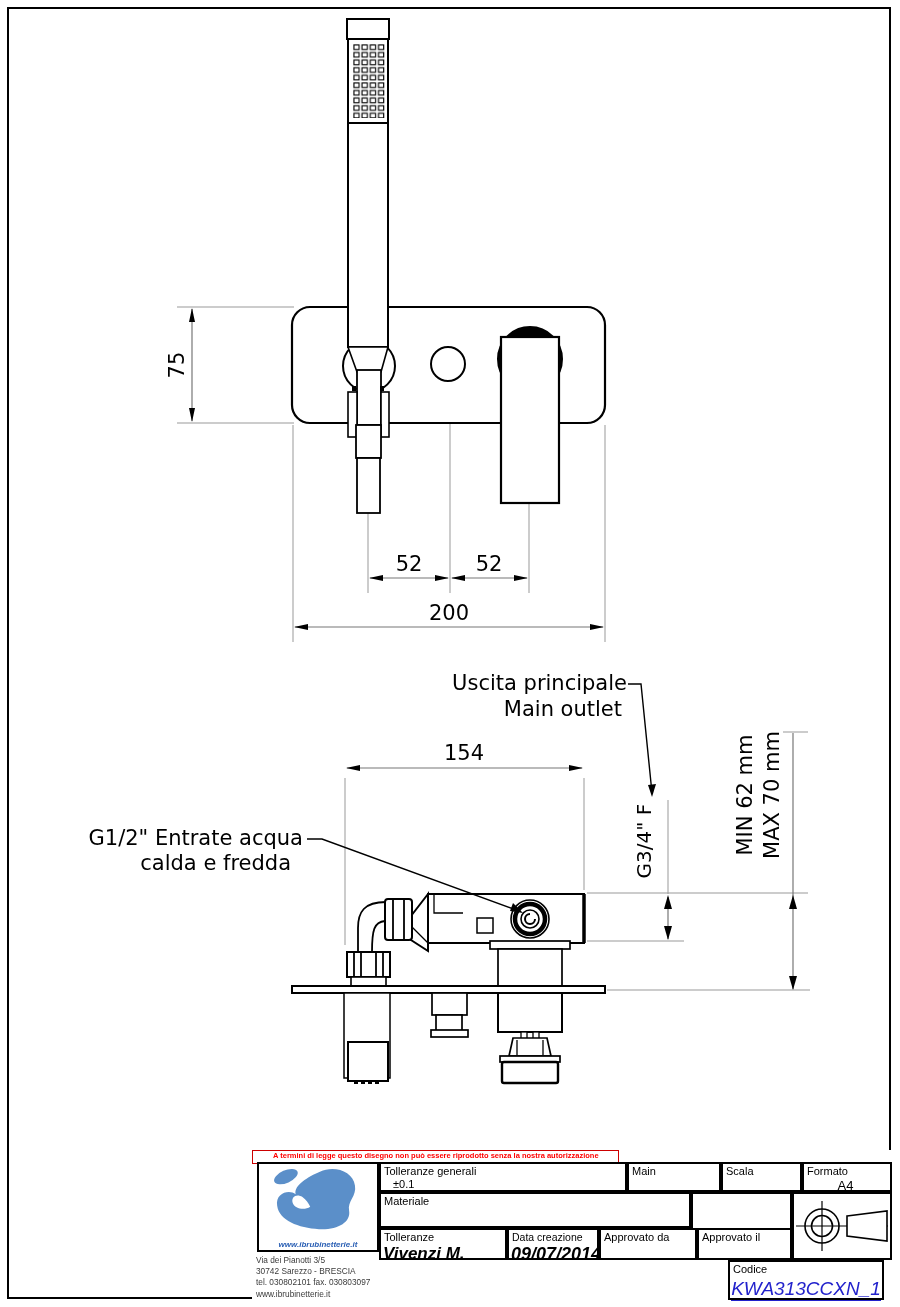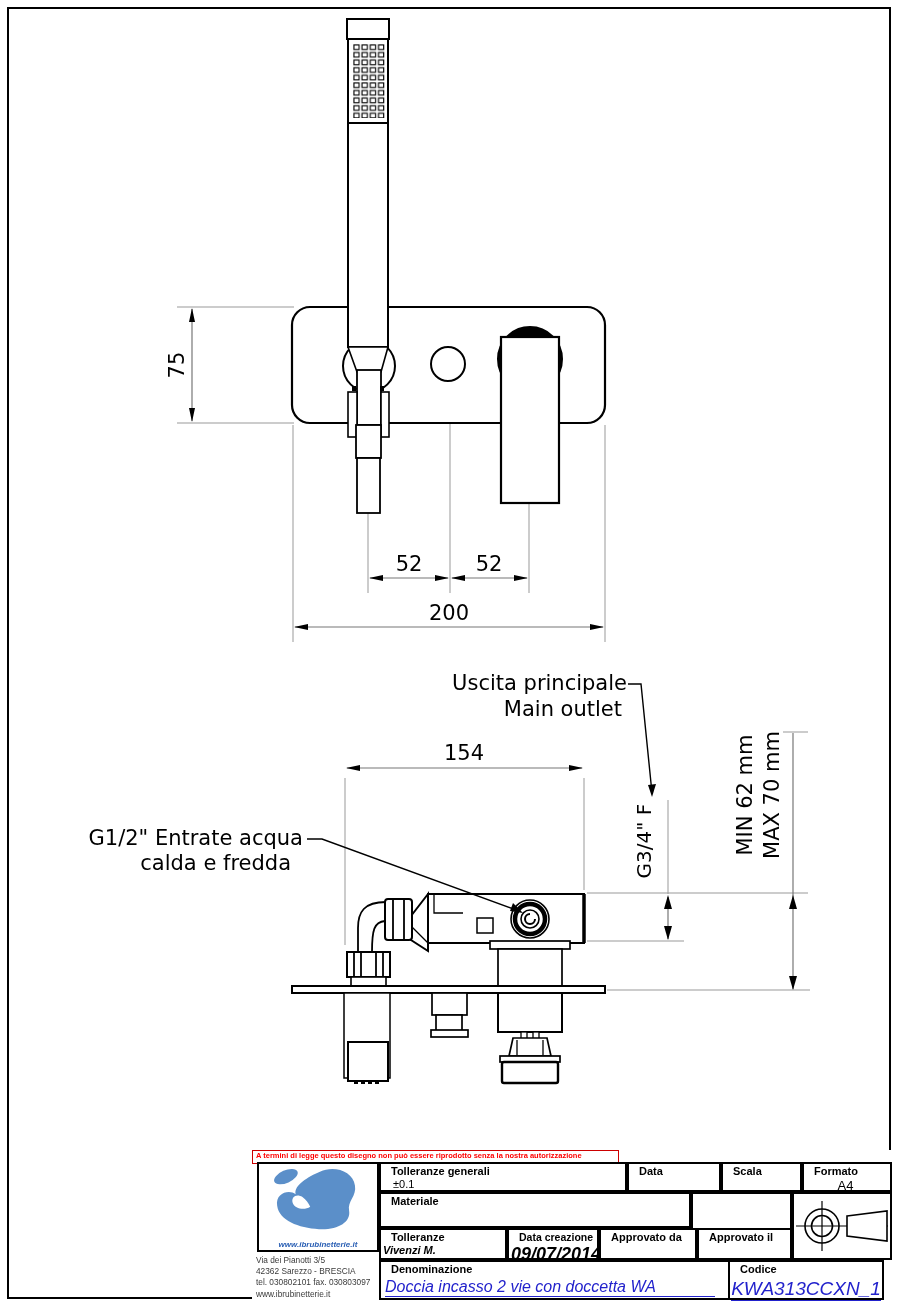--- a/index.html
+++ b/index.html
@@ -6,31 +6,31 @@
   .page{position:relative;width:900px;height:1307px;background:#fff;overflow:hidden;
         font-family:"Liberation Sans",sans-serif;}
   .frame{position:absolute;left:7px;top:7px;width:884px;height:1292px;
          border:2px solid #000;box-sizing:border-box;}
   svg text{font-family:"DejaVu Sans",sans-serif;fill:#000;}
 
   
   .tb{position:absolute;left:252px;top:1150px;width:640px;height:150px;background:#fff;}
   .tb *{box-sizing:border-box;}
   .cell{position:absolute;border:2px solid #000;background:#fff;}
-  .cell .lab{font-weight:bold;font-size:11px;padding:1px 10px;color:#000;white-space:nowrap;}
+  .cell .lab{font-weight:normal;font-size:11px;padding:1px 3px;color:#000;white-space:nowrap;}
   .cell .val{font-size:11px;padding:0 3px 4px 12px;color:#000;}
   .notice{position:absolute;left:0;top:0;width:367px;height:14px;border:1px solid #c00;
-          font-size:7.5px;font-weight:bold;color:#f00;line-height:10px;padding-left:3px;
+          font-size:7.5px;font-weight:bold;color:#f00;line-height:10px;padding-left:20px;
           white-space:nowrap;overflow:hidden;background:#fff;}
   .logobox{position:absolute;left:5px;top:12px;width:122px;height:90px;border:2px solid #000;background:#fff;}
   .weblogo{position:absolute;left:0;bottom:1px;width:100%;text-align:center;
            font-size:8px;font-weight:bold;font-style:italic;color:#2a5fb4;}
   .addr{position:absolute;left:4px;top:105px;width:127px;font-size:8.3px;color:#3a3a3a;
         line-height:1.35;white-space:nowrap;}
-  .bolditalic{font-weight:bold;font-style:italic;font-size:11px;padding:0 2px;white-space:nowrap;}
+  .bolditalic{font-weight:bold;font-style:italic;font-size:17px;padding:0 2px;white-space:nowrap;}
   .bluval{color:#2222cc;font-style:italic;font-size:16px;white-space:nowrap;}
   .ul{border-bottom:1.5px solid #2222cc;display:inline-block;}
 </style>
 </head>
 <body>
 
 <div class="page">
   <div class="frame"></div>
 
   <svg width="900" height="1150" viewBox="0 0 900 1150" style="position:absolute;left:0;top:0;">
@@ -209,31 +209,31 @@
         <path fill="#5b8fc9" d="M62,8 C76,1 96,7 98,22 C100,33 90,38 92,48
                  C94,60 80,68 61,67 C40,66 20,58 18,43 C16,30 30,26 37,31
                  C35,22 50,13 62,8 Z
                  M44,34 C38,30 32,34 34,40 C36,46 46,48 52,44 C50,40 48,37 44,34 Z"></path>
       </svg>
       <div class="weblogo">www.ibrubinetterie.it</div>
     </div>
 
     <div class="addr">
       <div>Via dei Pianotti 3/5</div>
-      <div>42362 Sarezzo - BRESCIA</div>
+      <div>30742 Sarezzo - BRESCIA</div>
       <div>tel. 030802101 fax. 030803097</div>
       <div>www.ibrubinetterie.it</div>
     </div>
 
     <div class="cell" style="left:127px;top:12px;width:248px;height:30px;">
       <div class="lab">Tolleranze generali</div>
       <div class="val">±0.1</div>
     </div>
     <div class="cell" style="left:375px;top:12px;width:94px;height:30px;">
-      <div class="lab">Data</div>
+      <div class="lab">Main</div>
     </div>
     <div class="cell" style="left:469px;top:12px;width:81px;height:30px;">
       <div class="lab">Scala</div>
     </div>
     <div class="cell" style="left:550px;top:12px;width:90px;height:30px;">
       <div class="lab">Formato</div>
       <div class="val" style="text-align:center;font-weight:normal;font-size:13px;padding-left:0;">A4</div>
     </div>
 
     <div class="cell" style="left:127px;top:42px;width:312px;height:36px;">
@@ -260,26 +260,20 @@
       <div class="lab" style="font-size:10.5px;">Data creazione</div>
       <div class="bolditalic" style="font-size:18px;">09/07/2014</div>
     </div>
     <div class="cell" style="left:347px;top:78px;width:98px;height:32px;">
       <div class="lab">Approvato da</div>
     </div>
     <div class="cell" style="left:445px;top:78px;width:95px;height:32px;">
       <div class="lab">Approvato il</div>
     </div>
 
-    <div class="cell" style="left:127px;top:110px;width:357px;height:40px;">
-      <div class="lab">Denominazione</div>
-      <div style="padding:2px 6px 0 4px;">
-        <span class="bluval ul" style="width:330px;">Doccia incasso 2 vie con doccetta WA</span>
-      </div>
-    </div>
     <div class="cell" style="left:476px;top:110px;width:156px;height:40px;">
       <div class="lab">Codice</div>
       <div style="text-align:center;padding-top:2px;">
         <span class="bluval ul" style="font-size:19px;">KWA313CCXN_1</span>
       </div>
     </div>
   </div>
 </div>
 
 </body></html>

